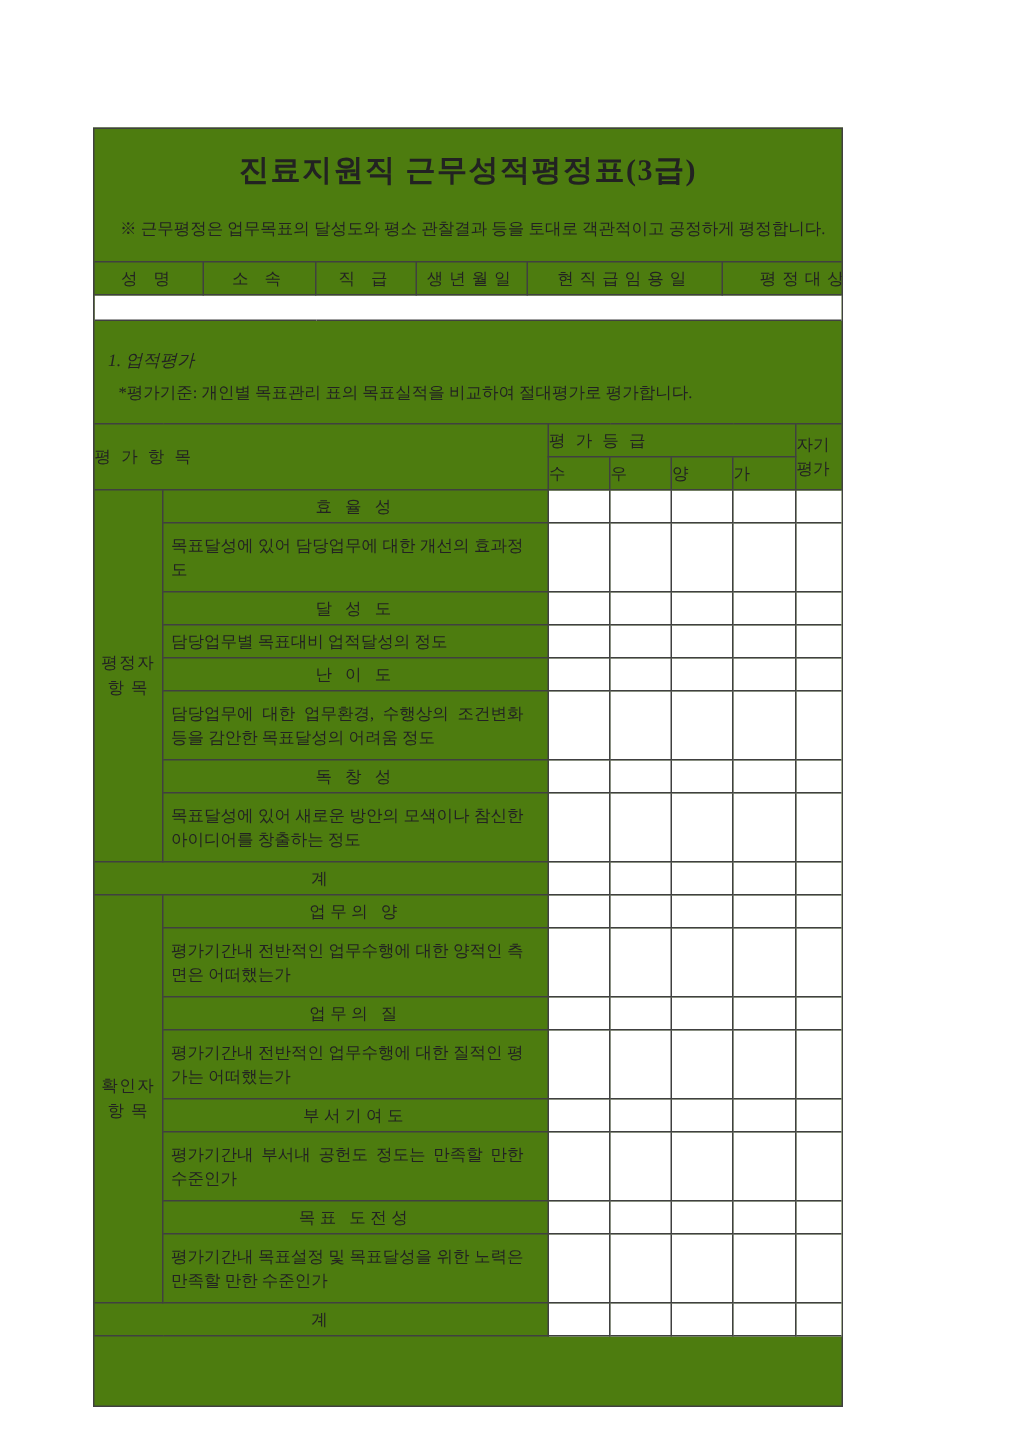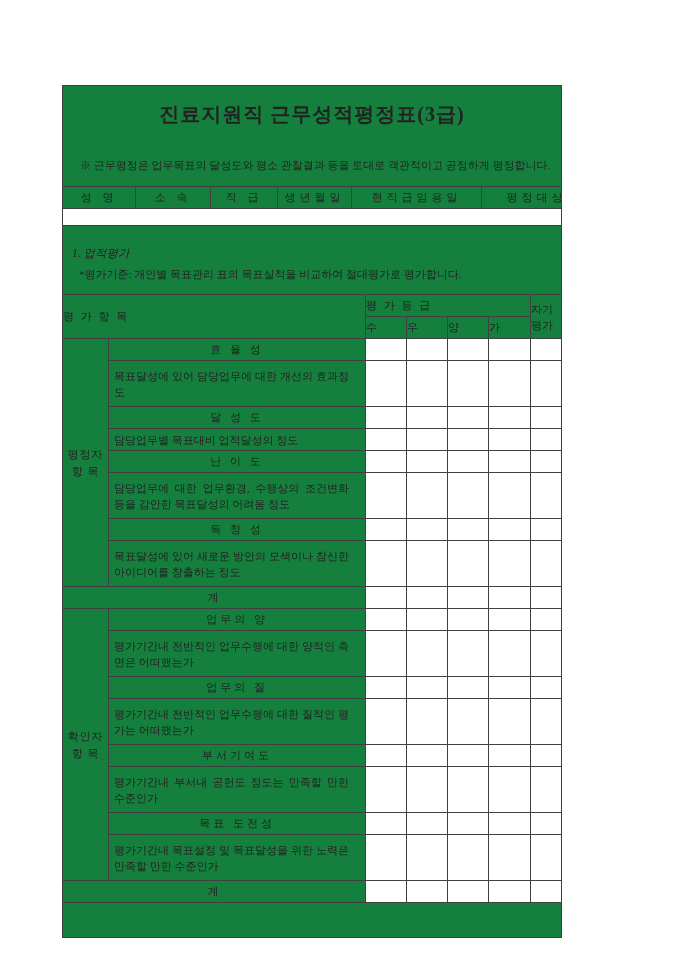--- a/index.html
+++ b/index.html
@@ -7,33 +7,33 @@
   body {
     position:relative;
     font-family:"Liberation Serif","DejaVu Serif",serif;
     color:#222222;
   }
   .doc-box {
     position:absolute;
     left:62px; top:85px;
     width:500px; height:853px;
     border:1px solid #404040;
-    background:#15803d;
+    background:#4d7c0f;
     overflow:hidden;
   }
   .doc-title {
     margin-top:15px;
     text-align:center;
     font-size:20px;
     font-weight:bold;
     letter-spacing:1px;
     line-height:27px;
   }
   .doc-note {
-    margin-top:30px;
+    margin-top:18px;
     padding:0 17px;
     font-size:11px;
     line-height:15px;
     white-space:nowrap;
   }
   table {
     border-collapse:collapse;
     table-layout:fixed;
     width:calc(100% + 2px);
     margin-left:-1px;

